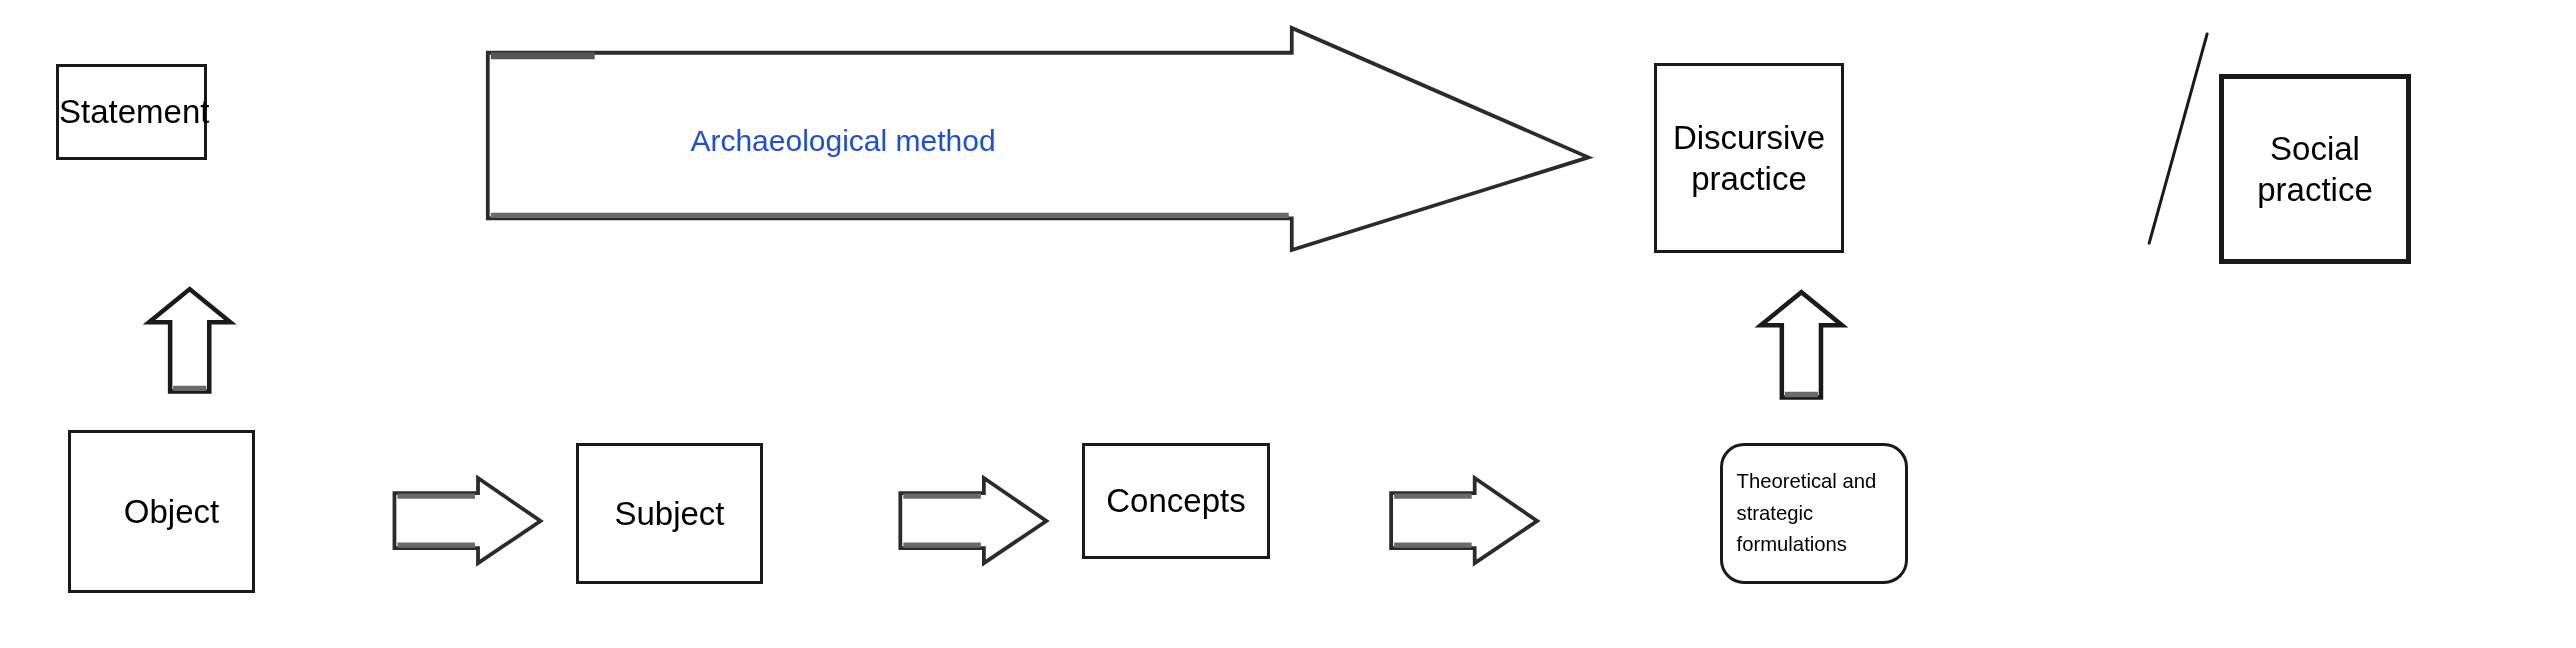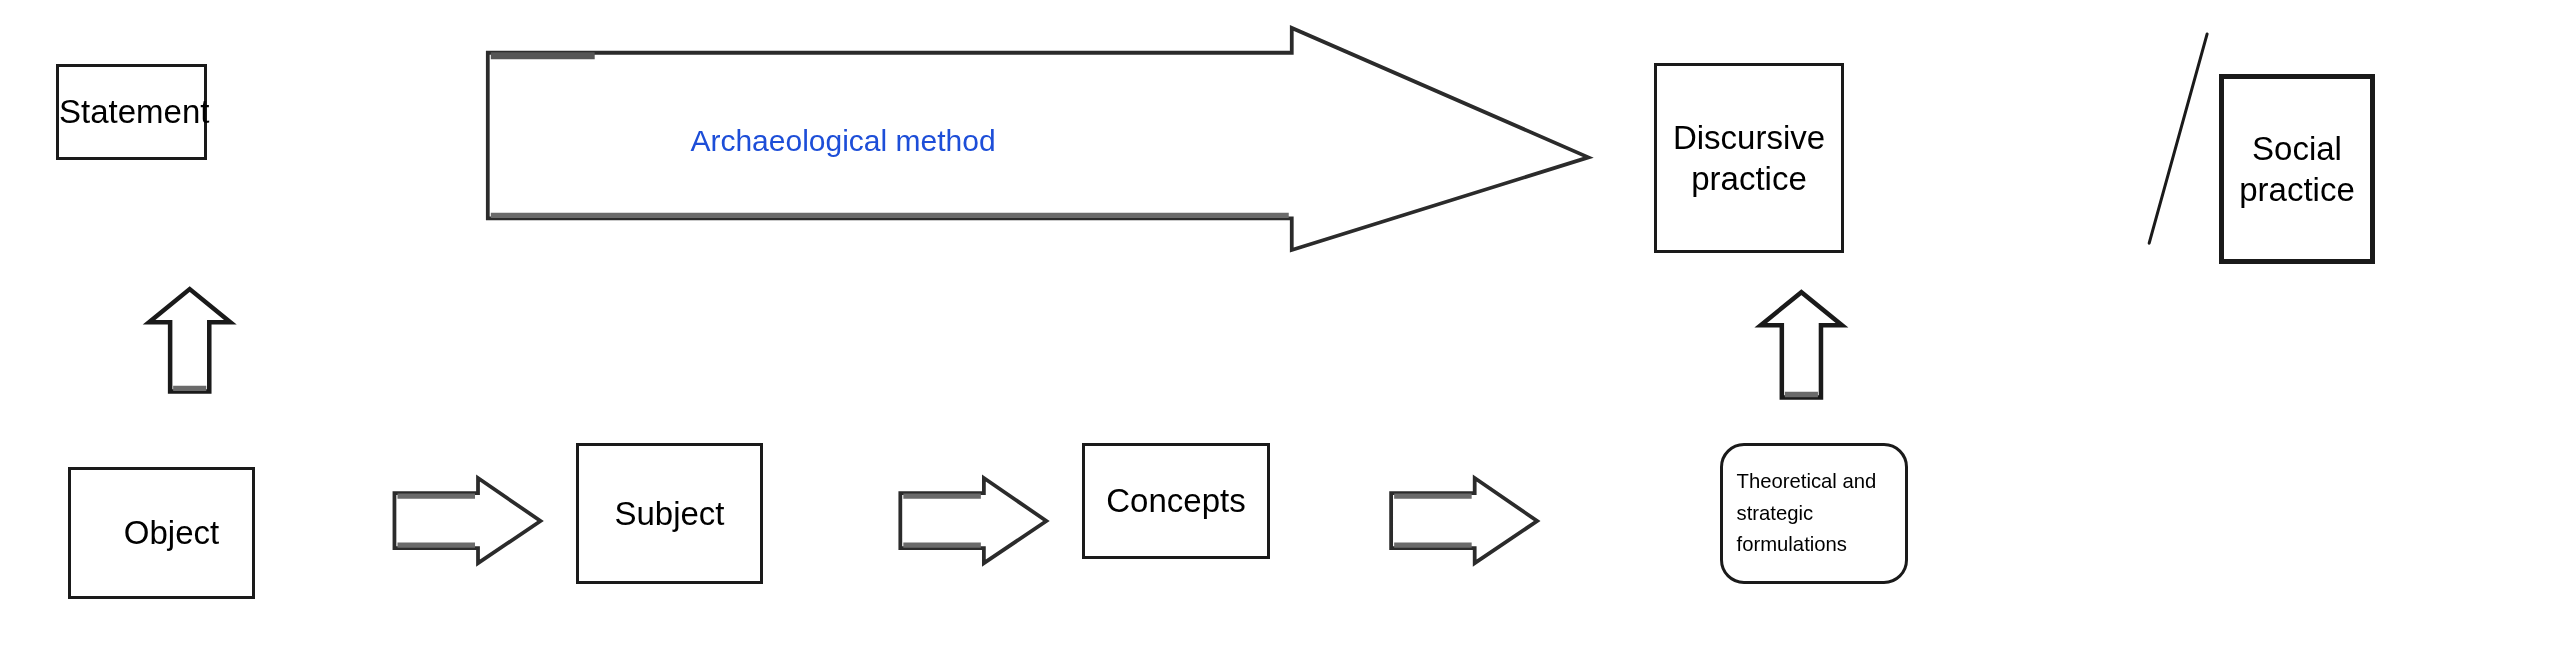--- a/index.html
+++ b/index.html
@@ -35,26 +35,26 @@
   }
   .box-statement {
     left: 32px;  top: 64px;  width: 151px;  height: 88px;
     font-size: 33px;
   }
   .box-discursive {
     left: 1654px; top: 63px;  width: 190px; height: 190px;
     font-size: 33px;
   }
   .box-social {
-    left: 2219px; top: 74px;  width: 156px; height: 190px;
+    left: 2219px; top: 74px;  width: 192px; height: 190px;
     border-width: 5.3px;
     font-size: 33px;
   }
   .box-object {
-    left: 68px;  top: 467px; width: 187px; height: 132px;
+    left: 68px;  top: 430px; width: 187px; height: 163px;
     font-size: 33px;
     padding-left: 20px;
   }
   .box-subject {
     left: 576px; top: 443px; width: 187px; height: 141px;
     font-size: 33px;
   }
   .box-concepts {
     left: 1082px; top: 443px; width: 188px; height: 116px;
     font-size: 33px;

